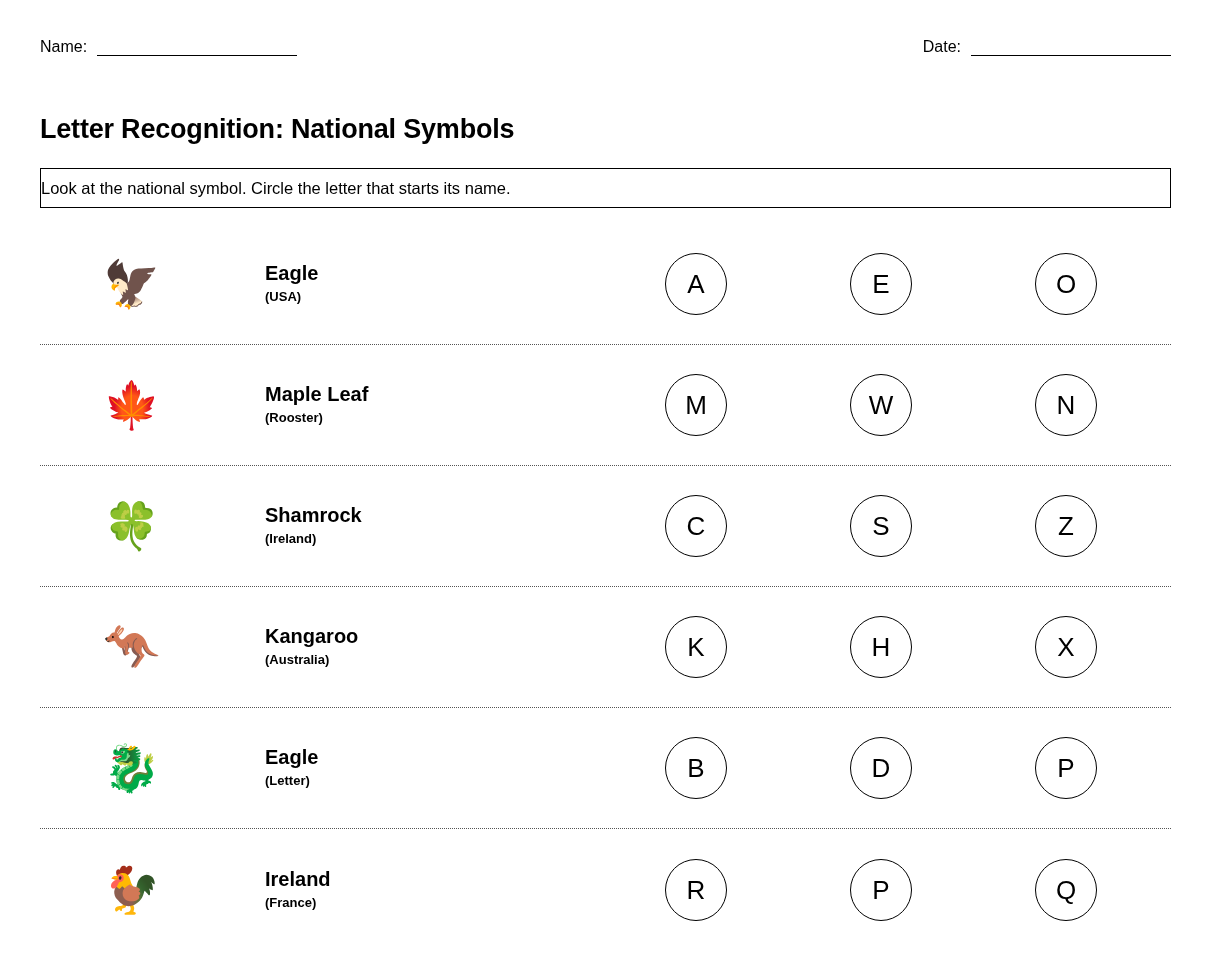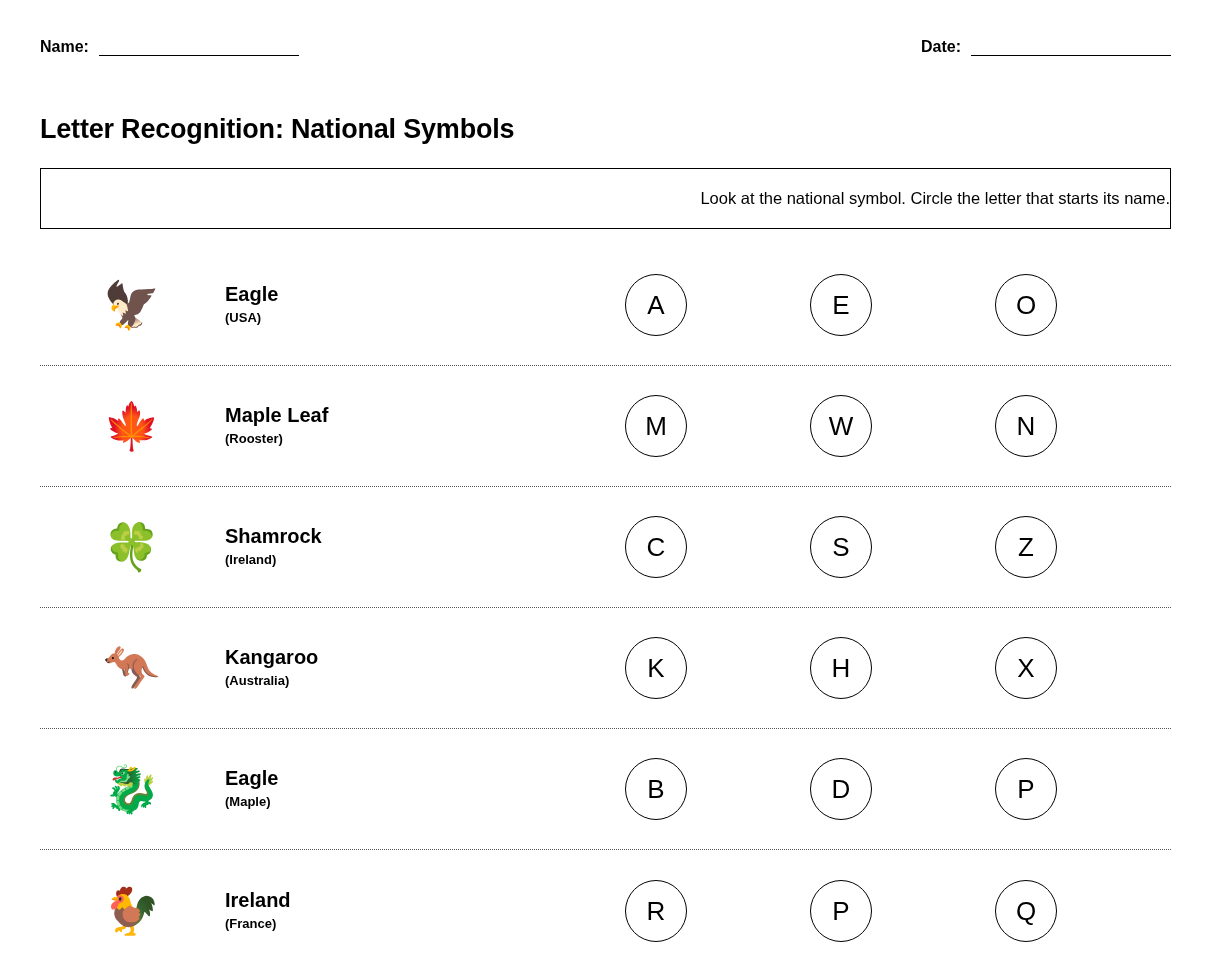--- a/index.html
+++ b/index.html
@@ -21,21 +21,20 @@
     box-sizing: border-box;
     padding: 0 40px;
   }
 
   
   .meta-row {
     display: flex;
     align-items: flex-end;
     justify-content: space-between;
     padding-top: 38px;
-    font-weight: bold;
   }
   .meta-group {
     display: flex;
     align-items: flex-end;
   }
   .meta-label {
     font-size: 16px;
     line-height: 18px;
     color: #000;
     white-space: nowrap;
@@ -56,24 +55,24 @@
     font-weight: bold;
     letter-spacing: -0.2px;
     margin-top: 58px;
     line-height: 30px;
   }
 
   
   .instructions {
     margin-top: 24px;
     border: 1.6px solid #000;
-    height: 61px;
-    display: flex;
-    align-items: center;
-    justify-content: flex-end;
+    height: 40px;
+    display: flex;
+    align-items: center;
+    justify-content: flex-start;
     font-size: 16.5px;
     box-sizing: border-box;
   }
 
   
   .rows {
     margin-top: 16px;
   }
   .q-row {
     display: flex;
@@ -92,20 +91,21 @@
     justify-content: center;
     flex: none;
   }
   .symbol-emoji {
     font-size: 46px;
     line-height: 50px;
   }
   .name-cell {
     width: 400px;
     flex: none;
+    margin-left: 40px;
   }
   .item-name {
     font-size: 20px;
     font-weight: bold;
     line-height: 24px;
   }
   .item-country {
     font-size: 13px;
     font-weight: bold;
     line-height: 20px;
@@ -218,21 +218,21 @@
         <div class="choice">X</div>
       </div>
     </div>
 
     <div class="q-row">
       <div class="symbol-cell">
         <span class="symbol-emoji">🐉</span>
       </div>
       <div class="name-cell">
         <div class="item-name">Eagle</div>
-        <div class="item-country">(Maple)</div>
+        <div class="item-country">(Letter)</div>
       </div>
       <div class="choices-cell">
         <div class="choice">B</div>
         <div class="choice">D</div>
         <div class="choice">P</div>
       </div>
     </div>
 
     <div class="q-row">
       <div class="symbol-cell">

